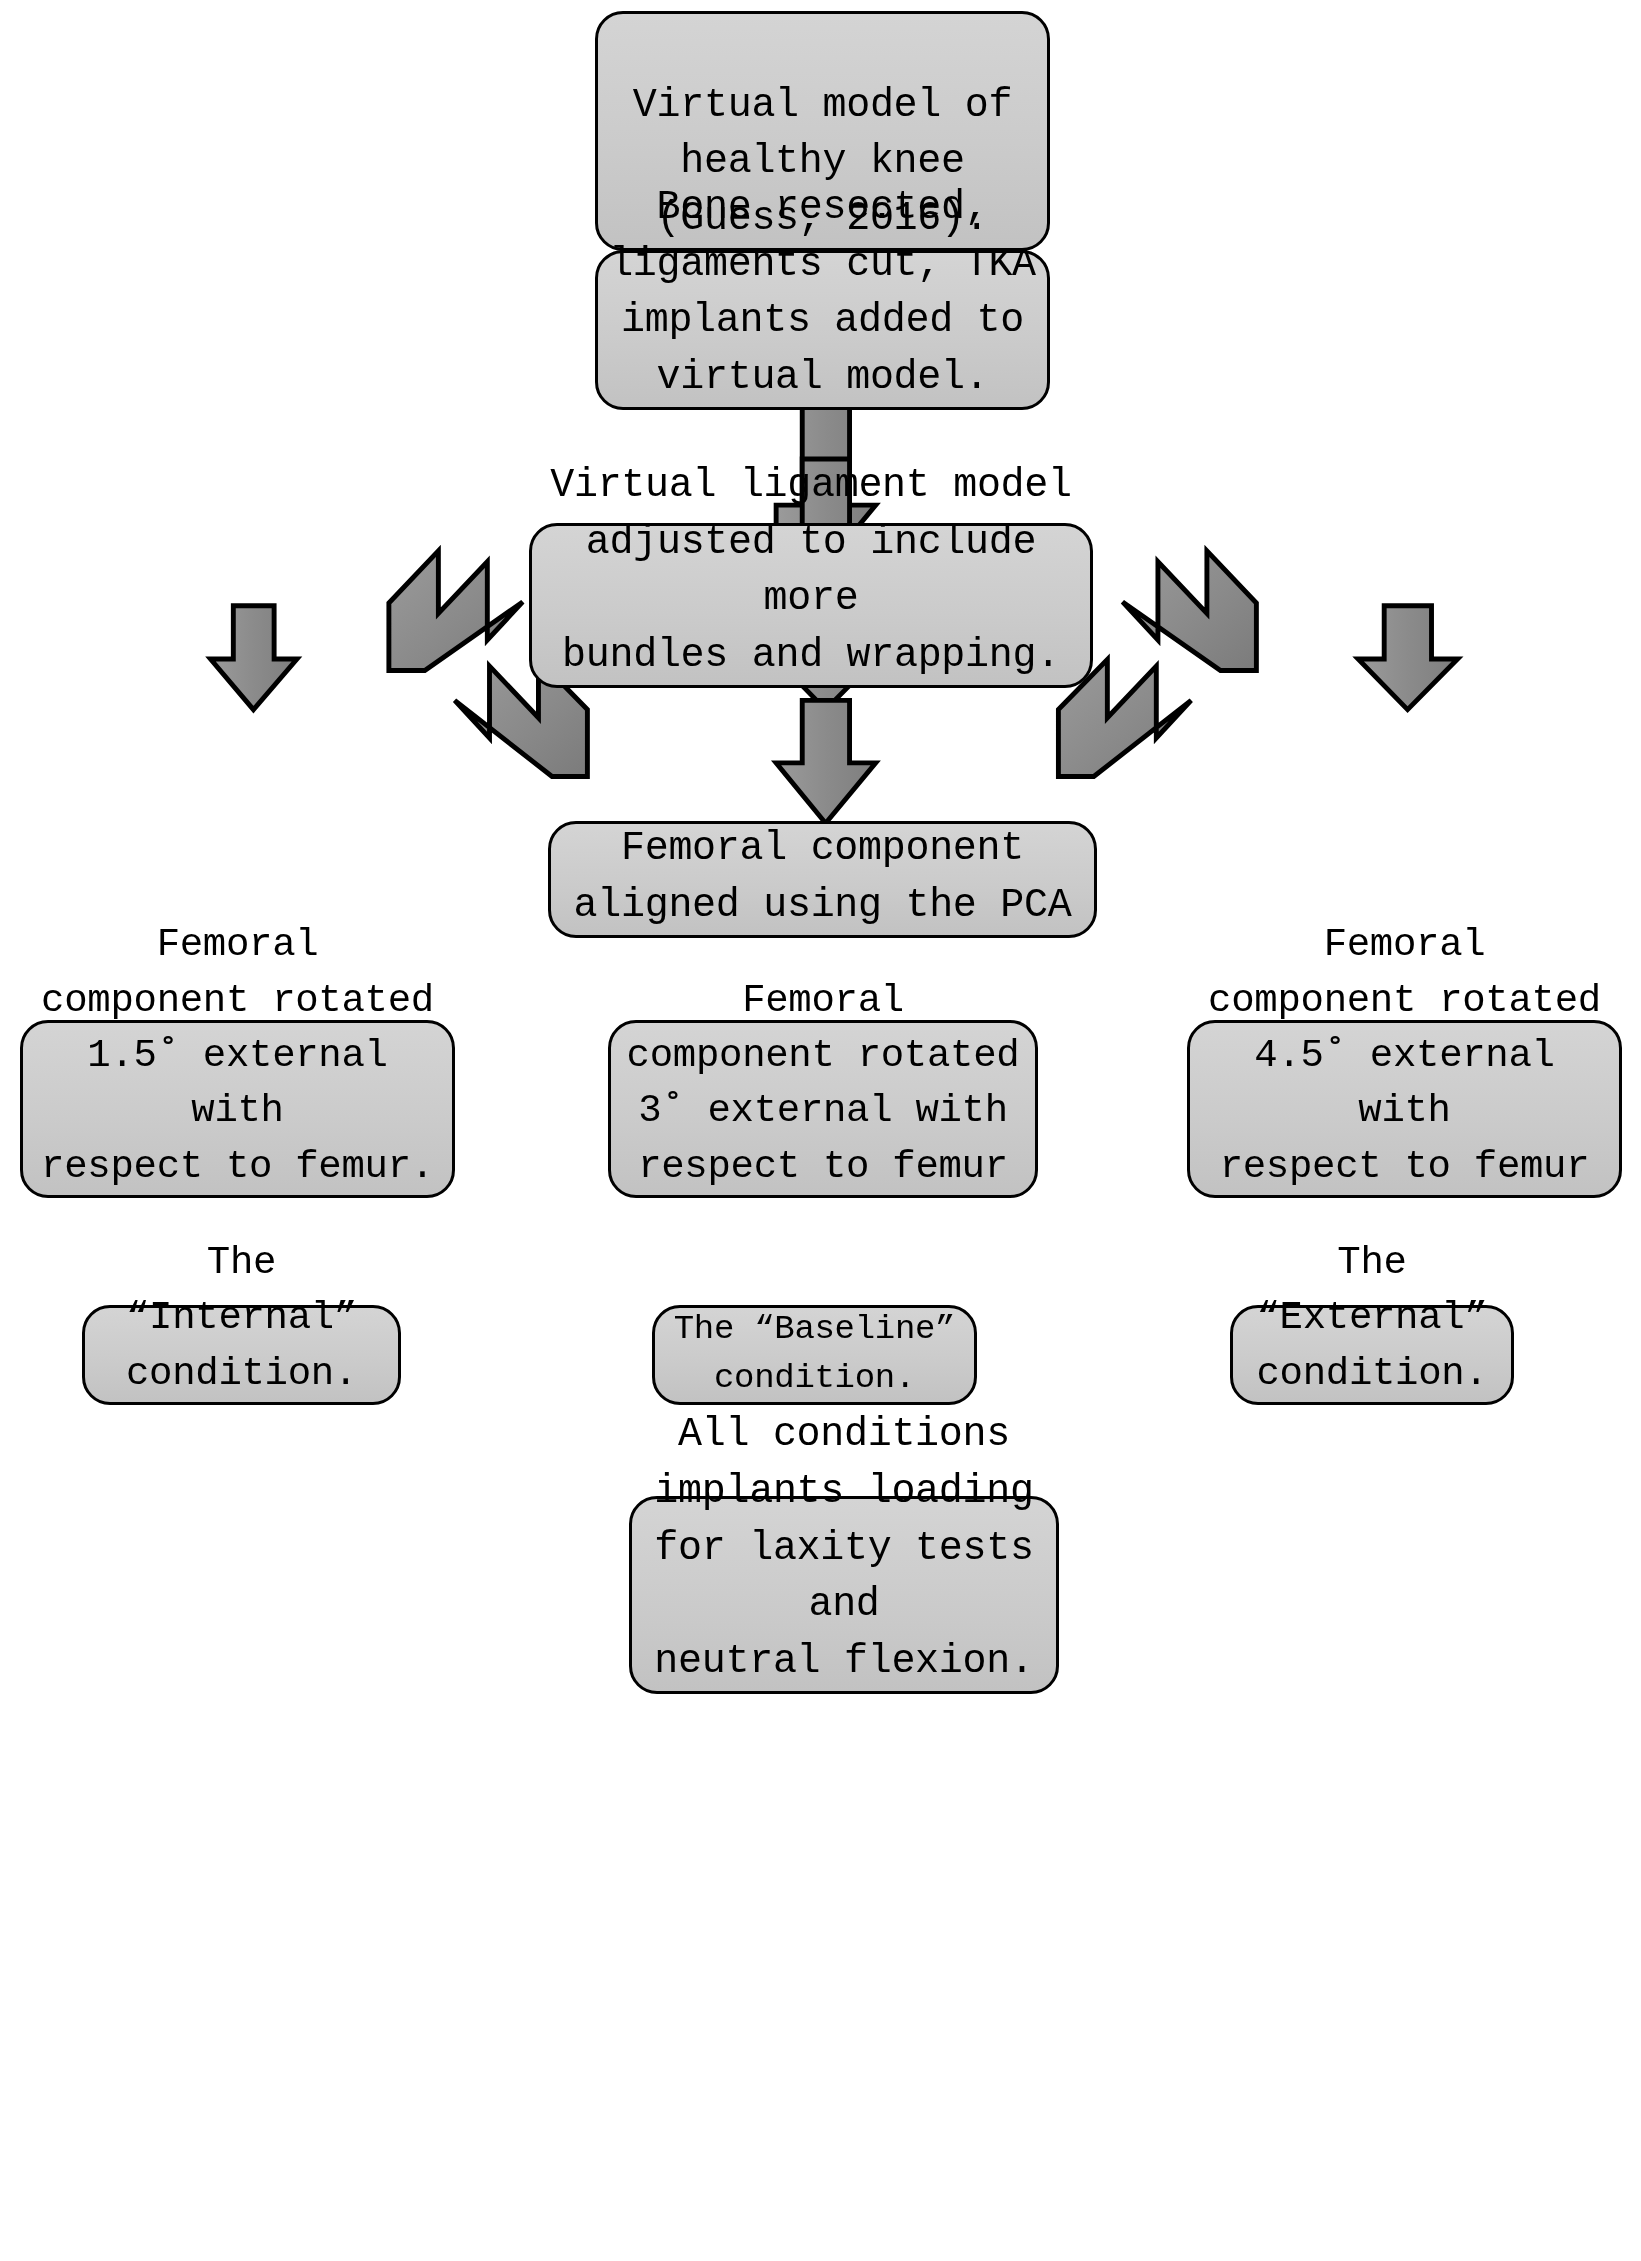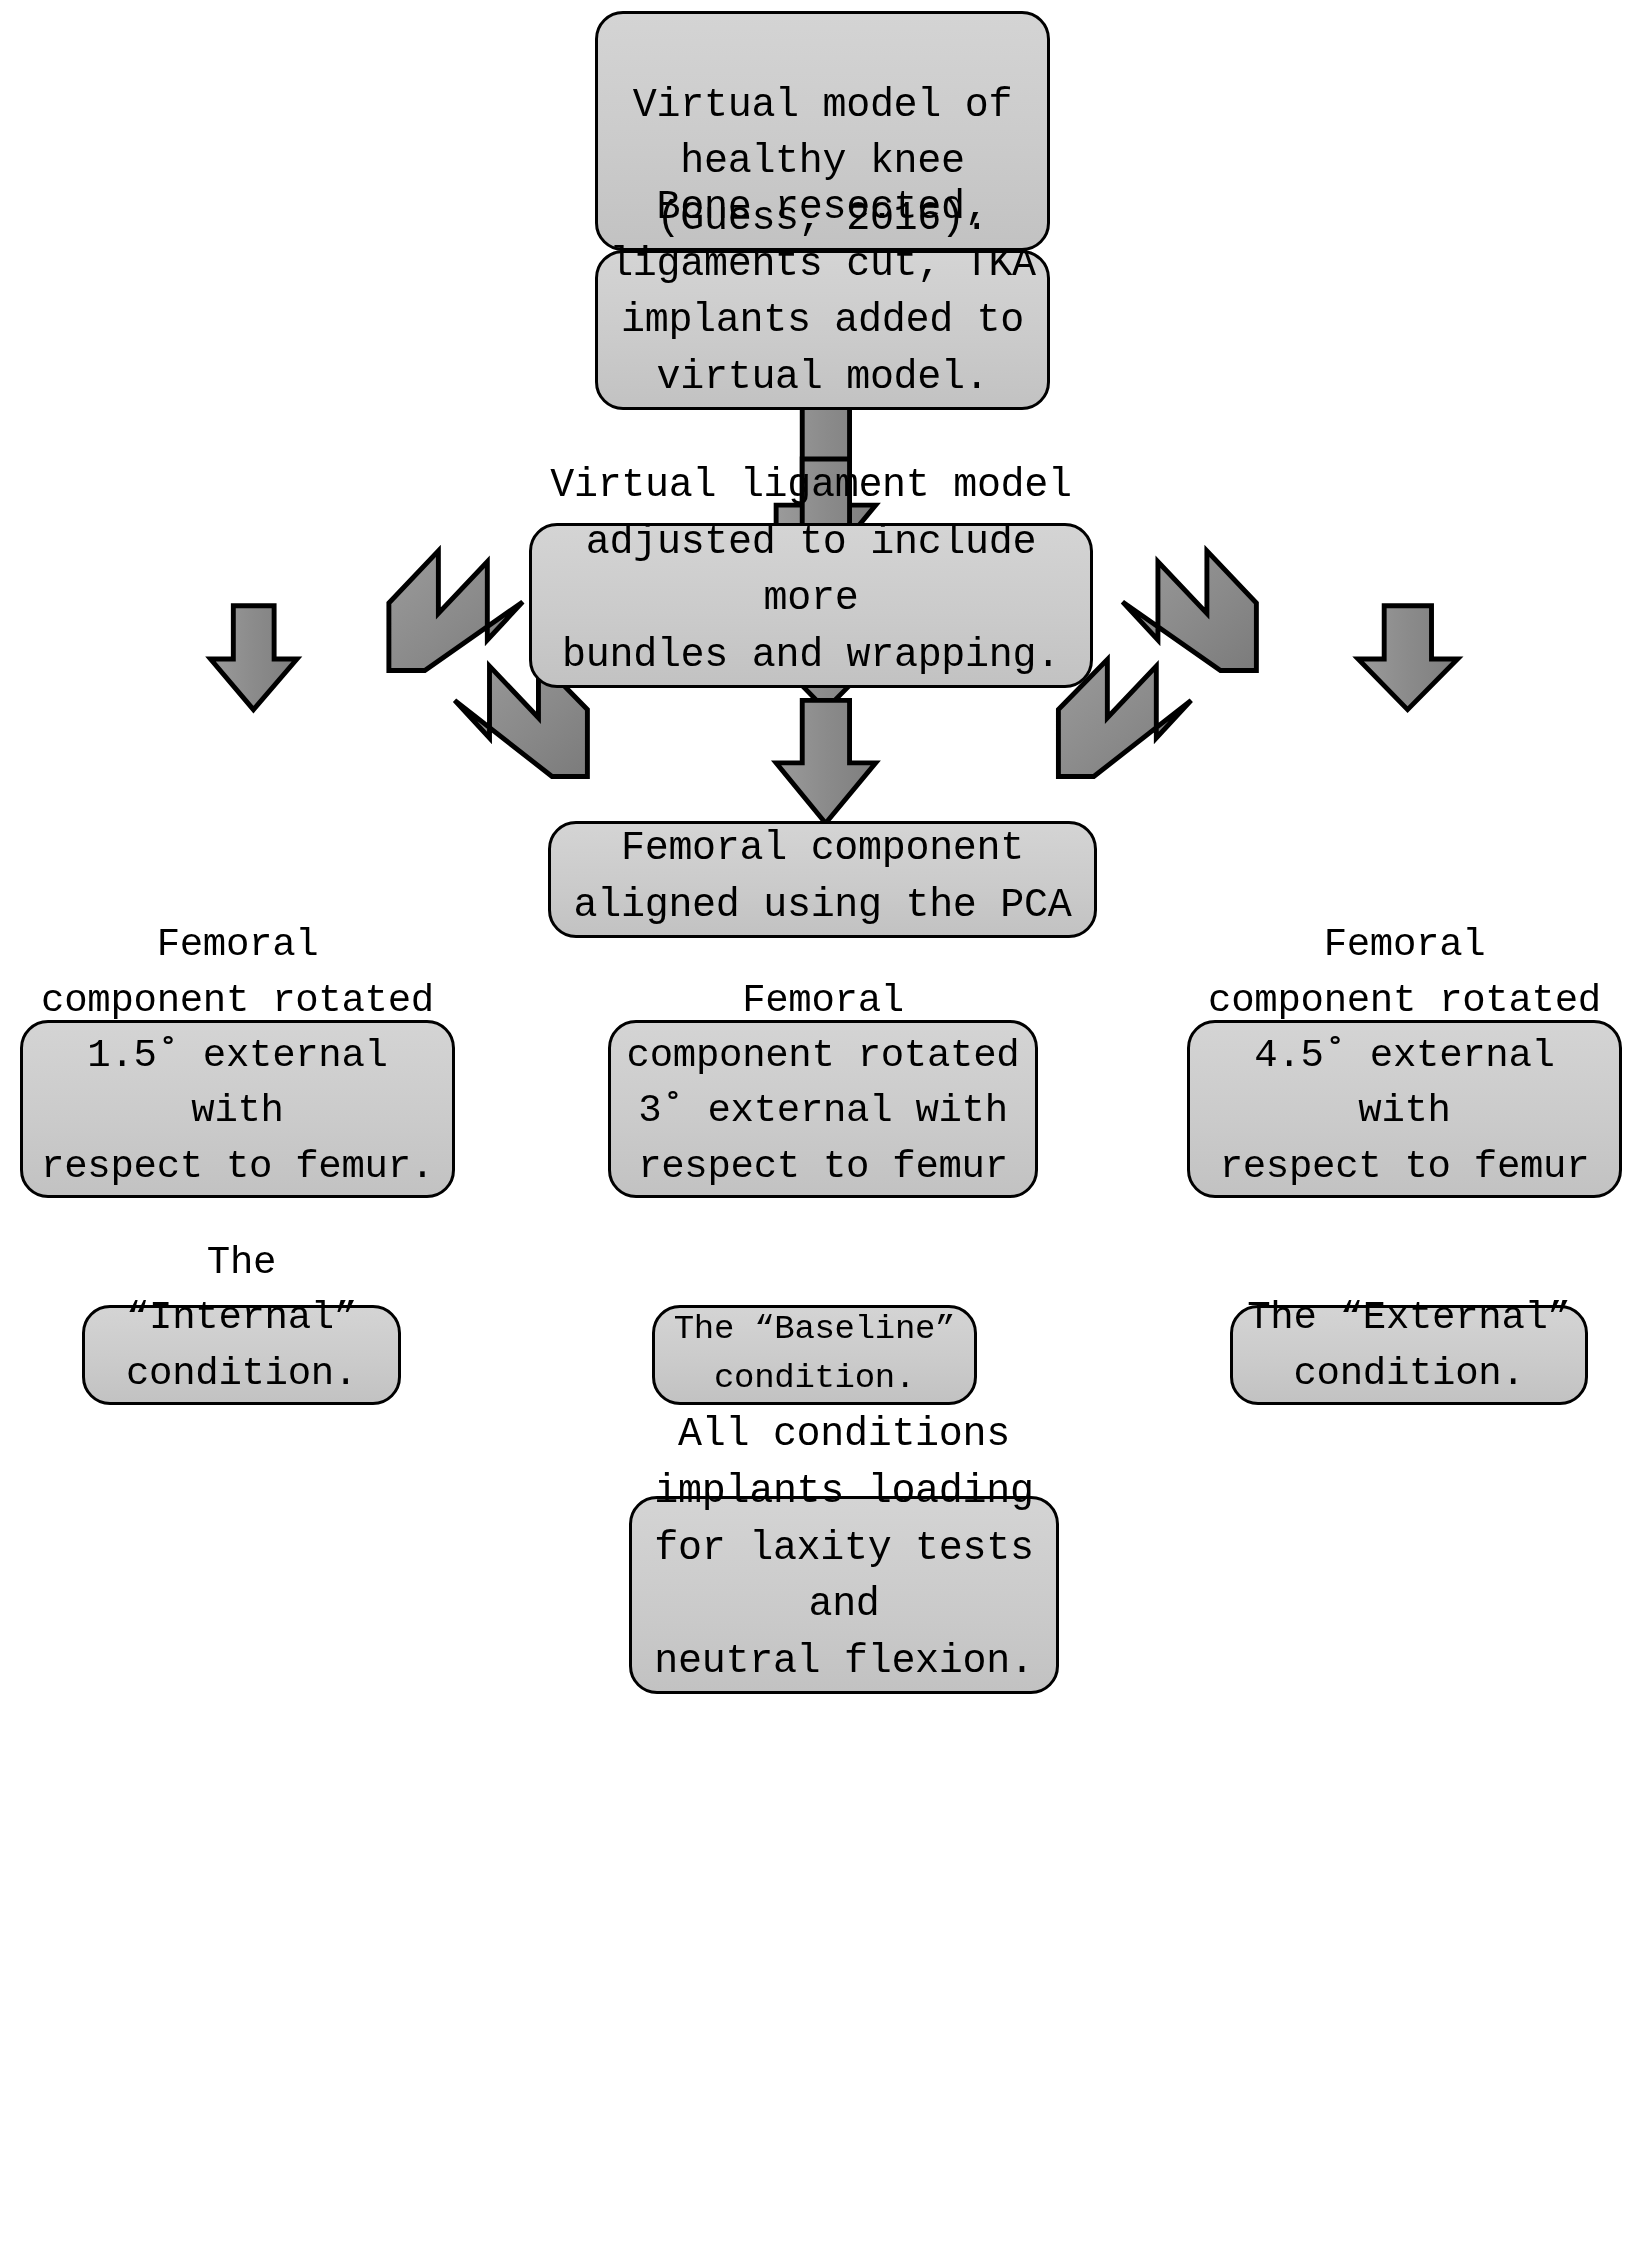--- a/index.html
+++ b/index.html
@@ -117,21 +117,21 @@
 component rotated
 4.5˚ external with
 respect to femur</span></div>
 
   <div class="node-box" style="left: 82px; top: 1305px; width: 319px; height: 100px; font-size: 39px;"><span>The “Internal”
 condition.</span></div>
 
   <div class="node-box" style="left: 652px; top: 1305px; width: 325px; height: 100px; font-size: 34px;"><span>The “Baseline”
 condition.</span></div>
 
-  <div class="node-box" style="left: 1230px; top: 1305px; width: 358px; height: 100px; font-size: 39px;"><span>The “External”
+  <div class="node-box" style="left: 1230px; top: 1305px; width: 284px; height: 100px; font-size: 39px;"><span>The “External”
 condition.</span></div>
 
   <div class="node-box" style="left: 629px; top: 1496px; width: 430px; height: 198px; font-size: 40px;"><span>All conditions
 implants loading
 for laxity tests and
 neutral flexion.</span></div>
 
 </div>
 
 

